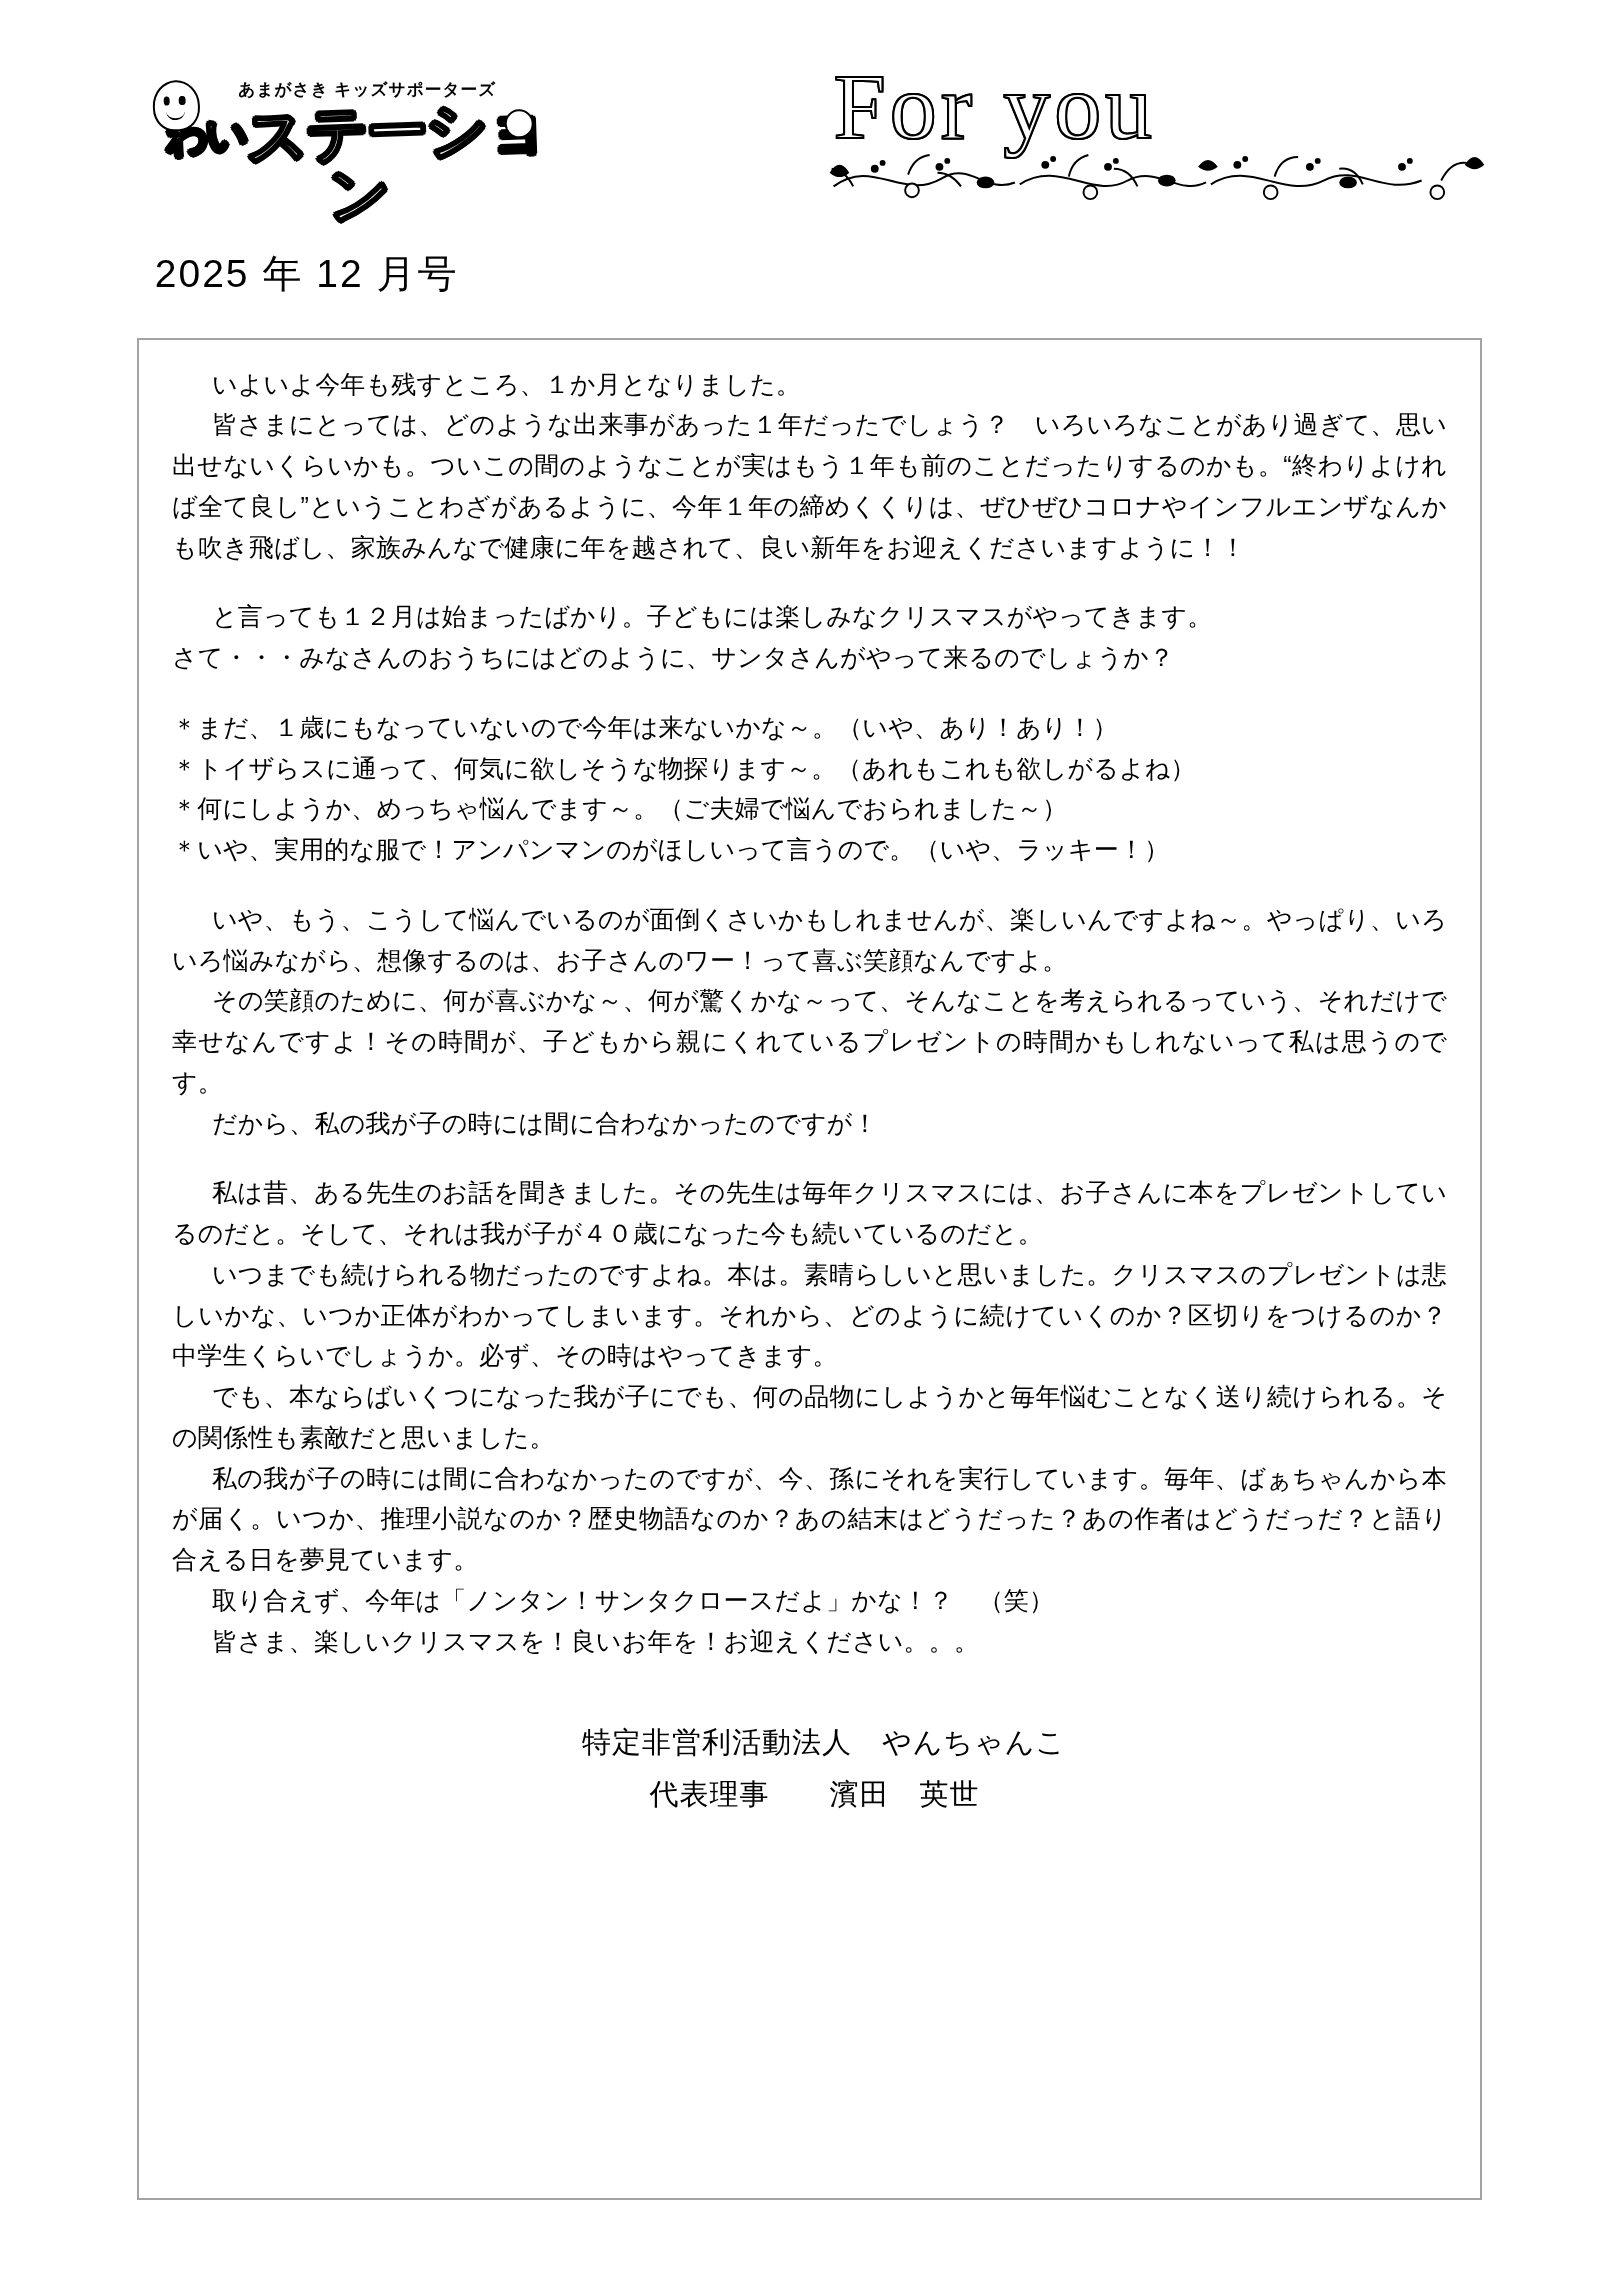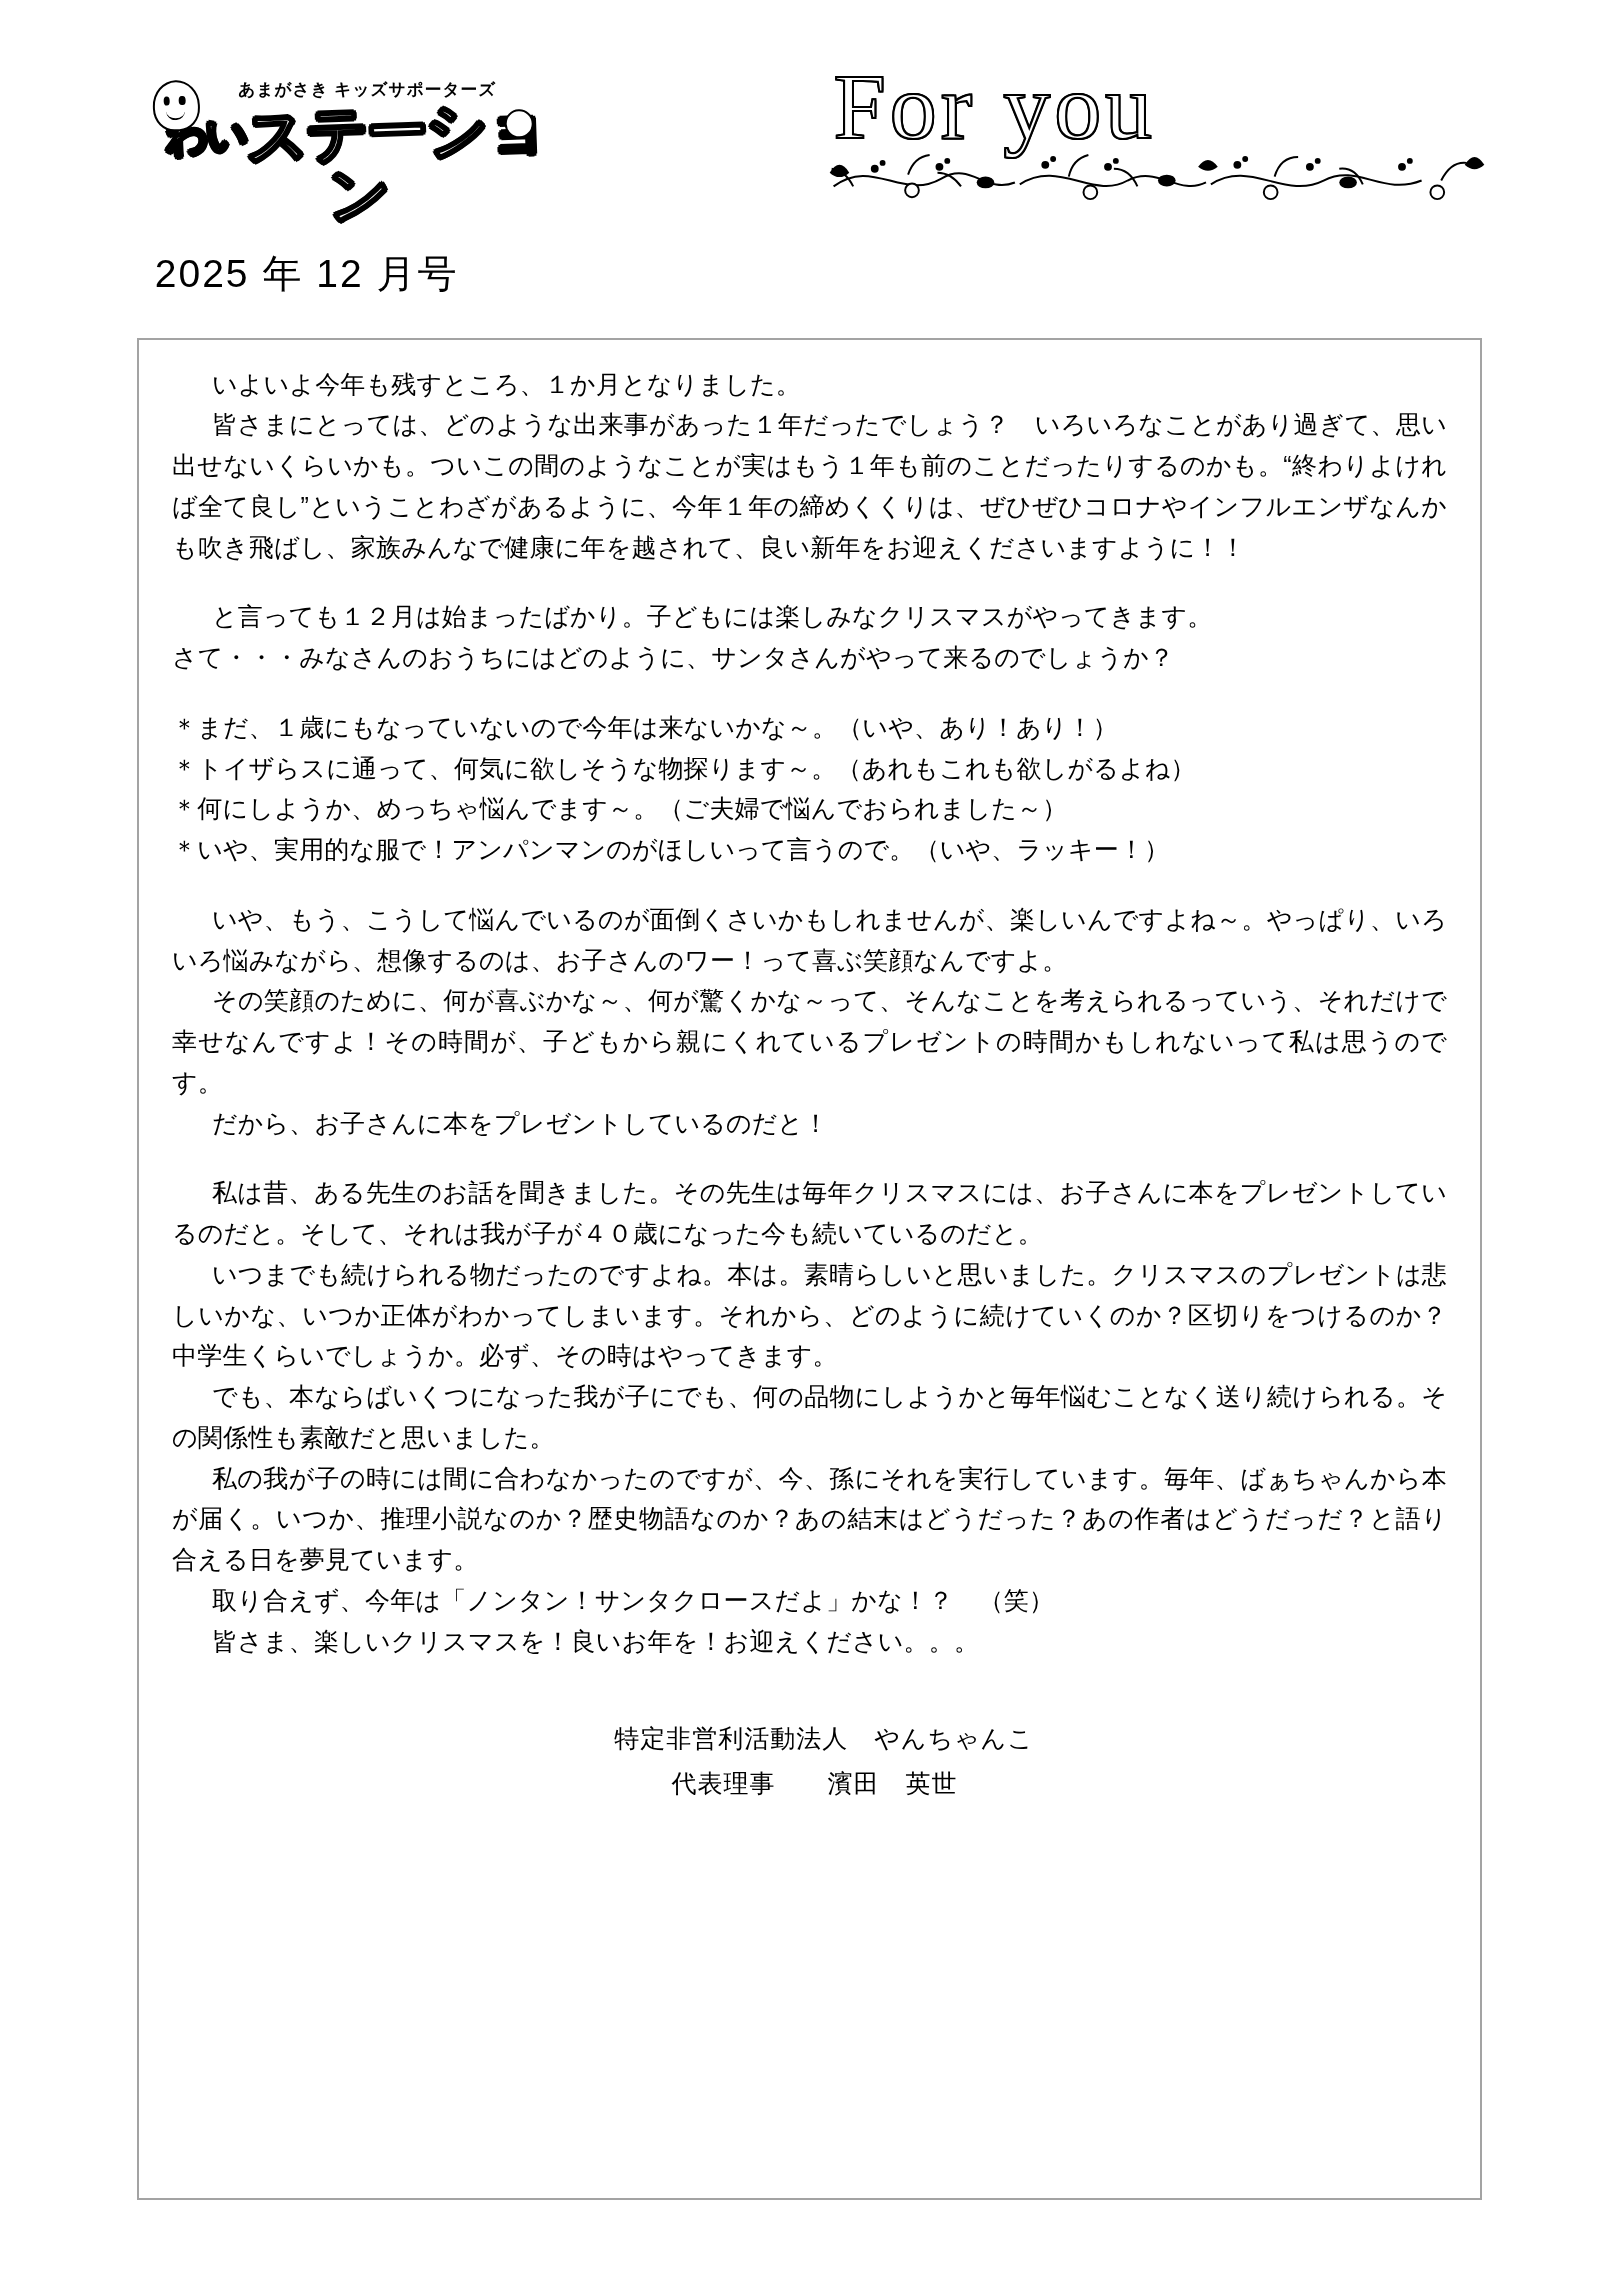--- a/index.html
+++ b/index.html
@@ -152,21 +152,21 @@
     margin: 0 0 0 0;
     text-align: justify;
     text-justify: inter-ideograph;
   }
   .indent { text-indent: 1.6em; }
   .spacer { height: 29px; }
 
   .sign {
     margin-top: 55px;
     text-align: center;
-    font-size: 25px;
+    font-size: 29px;
     line-height: 1.8;
   }
   .sign .line1 { letter-spacing: 1px; padding-left: 29px;}
   .sign .line2 { letter-spacing: 1px; padding-left: 9.8px;}
 </style>
 </head>
 <body>
 
 <div class="page">
 
@@ -248,21 +248,21 @@
 
     <p class="para">＊まだ、１歳にもなっていないので今年は来ないかな～。（いや、あり！あり！）</p>
     <p class="para">＊トイザらスに通って、何気に欲しそうな物探ります～。（あれもこれも欲しがるよね）</p>
     <p class="para">＊何にしようか、めっちゃ悩んでます～。（ご夫婦で悩んでおられました～）</p>
     <p class="para">＊いや、実用的な服で！アンパンマンのがほしいって言うので。（いや、ラッキー！）</p>
 
     <div class="spacer"></div>
 
     <p class="para indent">いや、もう、こうして悩んでいるのが面倒くさいかもしれませんが、楽しいんですよね～。やっぱり、いろいろ悩みながら、想像するのは、お子さんのワー！って喜ぶ笑顔なんですよ。</p>
     <p class="para indent">その笑顔のために、何が喜ぶかな～、何が驚くかな～って、そんなことを考えられるっていう、それだけで幸せなんですよ！その時間が、子どもから親にくれているプレゼントの時間かもしれないって私は思うのです。</p>
-    <p class="para indent">だから、お子さんに本をプレゼントしているのだと！</p>
+    <p class="para indent">だから、私の我が子の時には間に合わなかったのですが！</p>
 
     <div class="spacer"></div>
 
     <p class="para indent">私は昔、ある先生のお話を聞きました。その先生は毎年クリスマスには、お子さんに本をプレゼントしているのだと。そして、それは我が子が４０歳になった今も続いているのだと。</p>
     <p class="para indent">いつまでも続けられる物だったのですよね。本は。素晴らしいと思いました。クリスマスのプレゼントは悲しいかな、いつか正体がわかってしまいます。それから、どのように続けていくのか？区切りをつけるのか？中学生くらいでしょうか。必ず、その時はやってきます。</p>
     <p class="para indent">でも、本ならばいくつになった我が子にでも、何の品物にしようかと毎年悩むことなく送り続けられる。その関係性も素敵だと思いました。</p>
     <p class="para indent">私の我が子の時には間に合わなかったのですが、今、孫にそれを実行しています。毎年、ばぁちゃんから本が届く。いつか、推理小説なのか？歴史物語なのか？あの結末はどうだった？あの作者はどうだっだ？と語り合える日を夢見ています。</p>
     <p class="para indent">取り合えず、今年は「ノンタン！サンタクロースだよ」かな！？　（笑）</p>
     <p class="para indent">皆さま、楽しいクリスマスを！良いお年を！お迎えください。。。</p>
 

